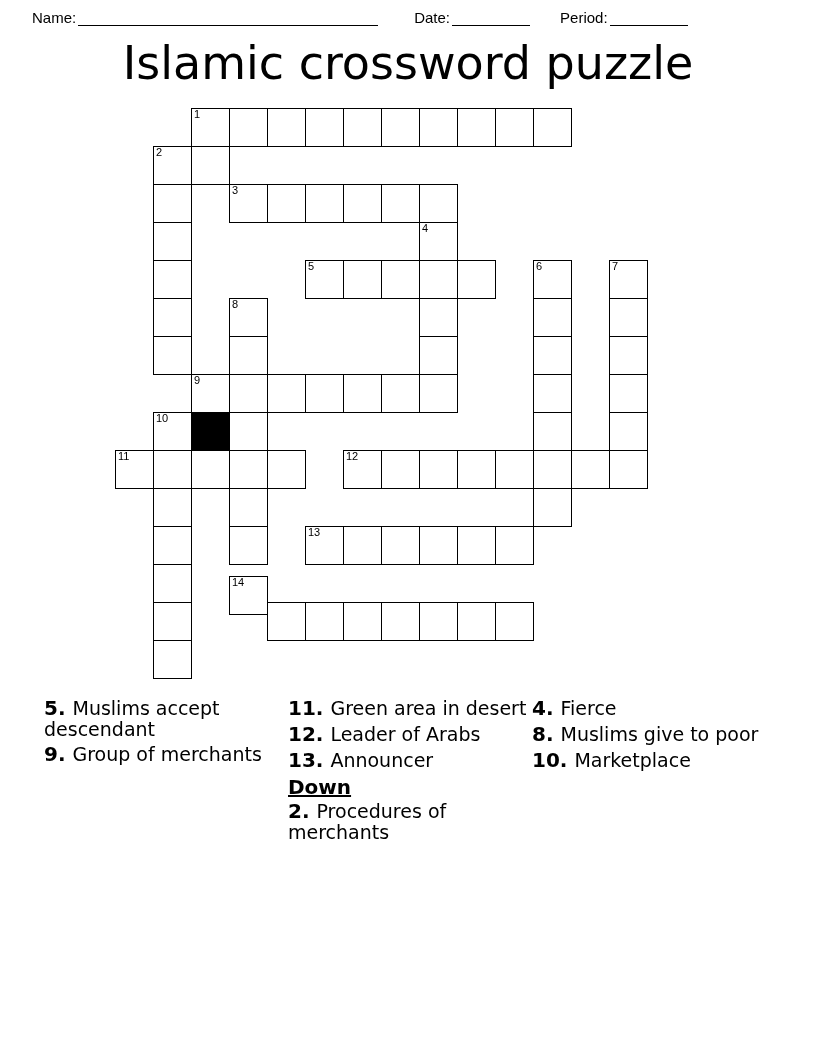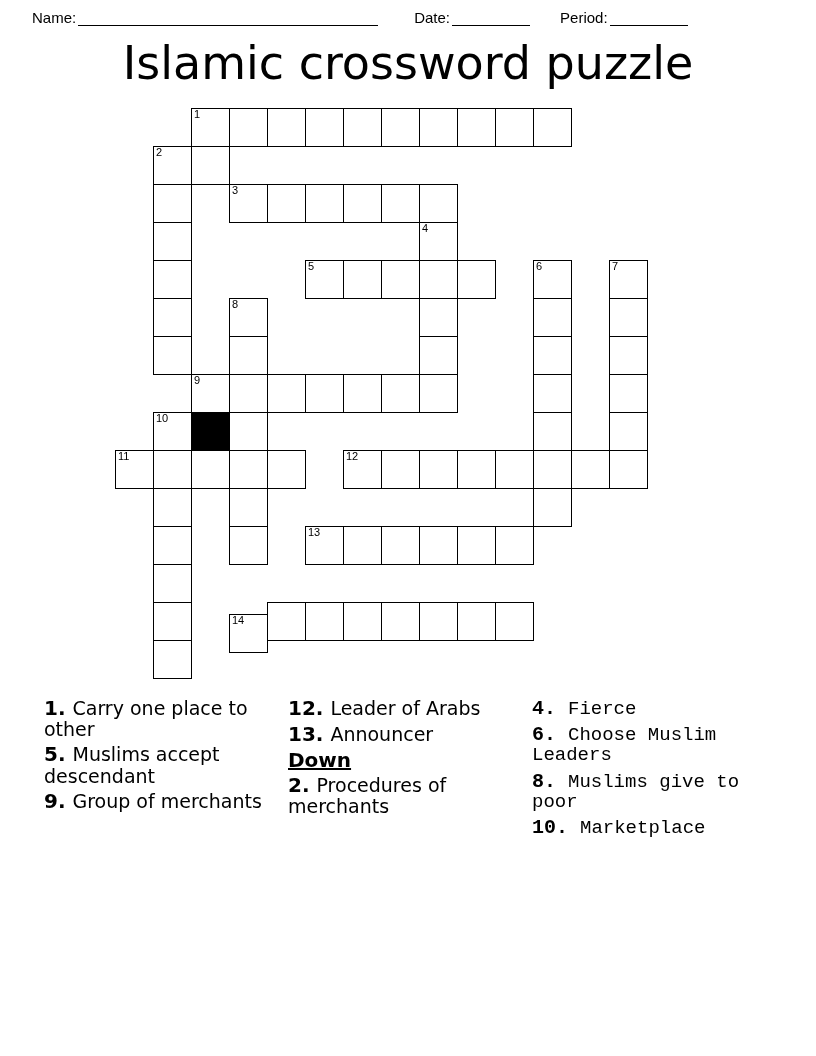--- a/index.html
+++ b/index.html
@@ -93,21 +93,21 @@
   }
   .clue-col {
     position: absolute;
     top: 0;
     font-size: 19px;
     line-height: 1.06;
     font-family: "DejaVu Sans", sans-serif;
   }
   .col-1 { left: 0px;   width: 230px; }
   .col-2 { left: 244px; width: 240px; }
-  .col-3 { left: 488px; width: 250px; font-family: Liberation Mono, monospace; }
+  .col-3 { left: 488px; width: 250px; }
 
   .clue-head {
     font-weight: bold;
     text-decoration: underline;
     font-size: 20px;
     margin-bottom: 3px;
     display: block;
   }
   .clue {
     margin-bottom: 5px;
@@ -238,44 +238,43 @@
     <div class="cell" style="left: 305px; top: 418px;">
       <span class="num">13</span>
     </div>
     <div class="cell" style="left: 343px; top: 418px;"></div>
     <div class="cell" style="left: 381px; top: 418px;"></div>
     <div class="cell" style="left: 419px; top: 418px;"></div>
     <div class="cell" style="left: 457px; top: 418px;"></div>
     <div class="cell" style="left: 495px; top: 418px;"></div>
     <div class="cell" style="left: 153px; top: 456px;"></div>
     <div class="cell" style="left: 153px; top: 494px;"></div>
-    <div class="cell" style="left: 229px; top: 506px;">
+    <div class="cell" style="left: 229px; top: 468px;">
       <span class="num">14</span>
     </div>
     <div class="cell" style="left: 267px; top: 494px;"></div>
     <div class="cell" style="left: 305px; top: 494px;"></div>
     <div class="cell" style="left: 343px; top: 494px;"></div>
     <div class="cell" style="left: 381px; top: 494px;"></div>
     <div class="cell" style="left: 419px; top: 494px;"></div>
     <div class="cell" style="left: 457px; top: 494px;"></div>
     <div class="cell" style="left: 495px; top: 494px;"></div>
     <div class="cell" style="left: 153px; top: 532px;"></div>
   </div>
 
 <div id="clues">
   <div class="clue-col col-1">
-      <span class="clue"><span class="cn">1. </span><span>Carry one place to other</span></span>
       <span class="clue"><span class="cn">5. </span><span>Muslims accept descendant</span></span>
       <span class="clue"><span class="cn">9. </span><span>Group of merchants</span></span>
     </div>
   <div class="clue-col col-2">
+      <span class="clue"><span class="cn">11. </span><span>Green area in desert</span></span>
       <span class="clue"><span class="cn">12. </span><span>Leader of Arabs</span></span>
       <span class="clue"><span class="cn">13. </span><span>Announcer</span></span>
       <span class="clue-head spacer-head">Down</span>
       <span class="clue"><span class="cn">2. </span><span>Procedures of merchants</span></span>
     </div>
   <div class="clue-col col-3">
       <span class="clue"><span class="cn">4. </span><span>Fierce</span></span>
-      <span class="clue"><span class="cn">6. </span><span>Choose Muslim Leaders</span></span>
       <span class="clue"><span class="cn">8. </span><span>Muslims give to poor</span></span>
       <span class="clue"><span class="cn">10. </span><span>Marketplace</span></span>
     </div>
 </div>
 
 </body></html>

